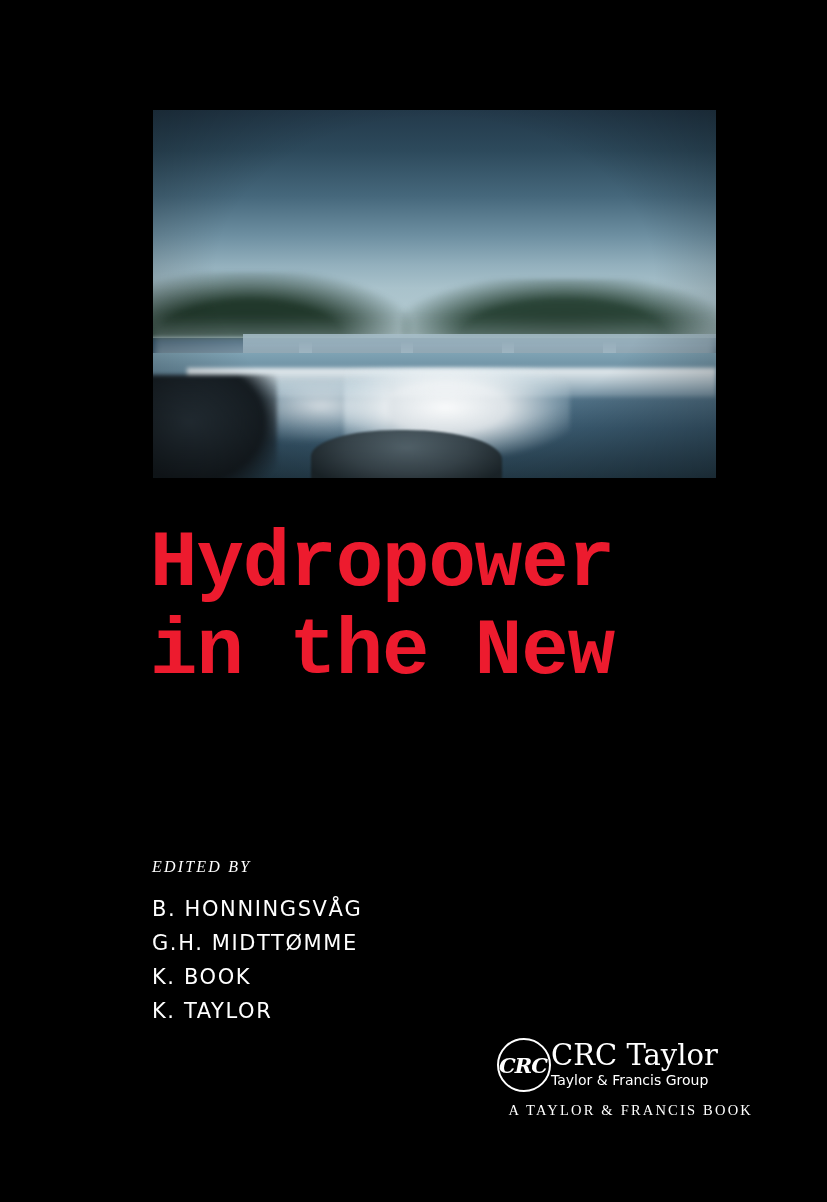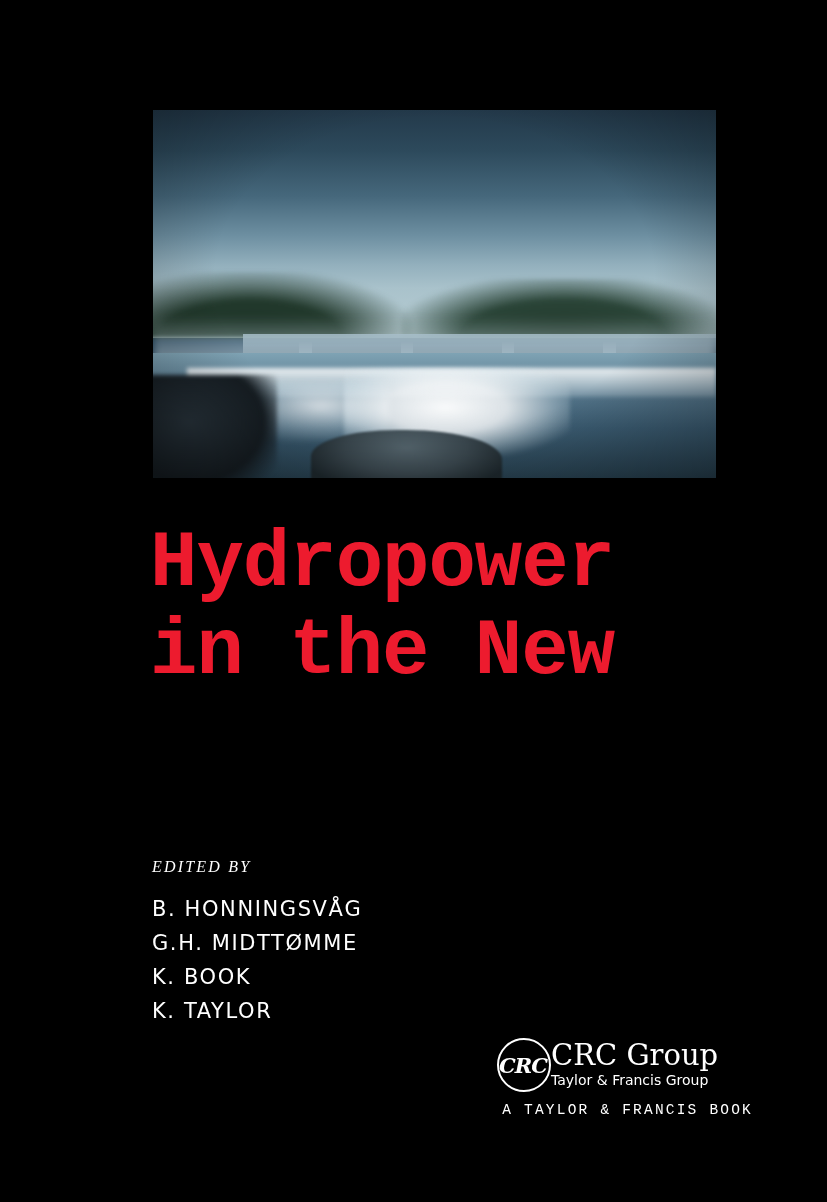--- a/index.html
+++ b/index.html
@@ -224,21 +224,21 @@
   }
   .pub-text .pub-group {
     font-family: "DejaVu Sans", sans-serif;
     font-size: 14px;
     line-height: 20px;
     color: #ffffff;
   }
   .pub-tagline {
     margin-top: 10px;
     text-align: right;
-    font-family: Liberation Mono, monospace;
+    font-family: Liberation Serif, serif;
     font-size: 14.5px;
     letter-spacing: 2.2px;
     color: #ffffff;
     padding-right: 4px;
   }
 </style>
 </head>
 <body>
 
 <div class="cover">
@@ -274,20 +274,20 @@
     <div class="editor-name">K. BOOK</div>
     <div class="editor-name">K. TAYLOR</div>
   </div>
 
   <div class="publisher">
     <div class="pub-row">
       <div class="crc-mark">
         <span>CRC</span>
       </div>
       <div class="pub-text">
-        <div class="pub-name">CRC Group</div>
+        <div class="pub-name">CRC Taylor</div>
         <div class="pub-group">Taylor &amp; Francis Group</div>
       </div>
     </div>
     <div class="pub-tagline">A TAYLOR &amp; FRANCIS BOOK</div>
   </div>
 
 </div>
 
 </body></html>

